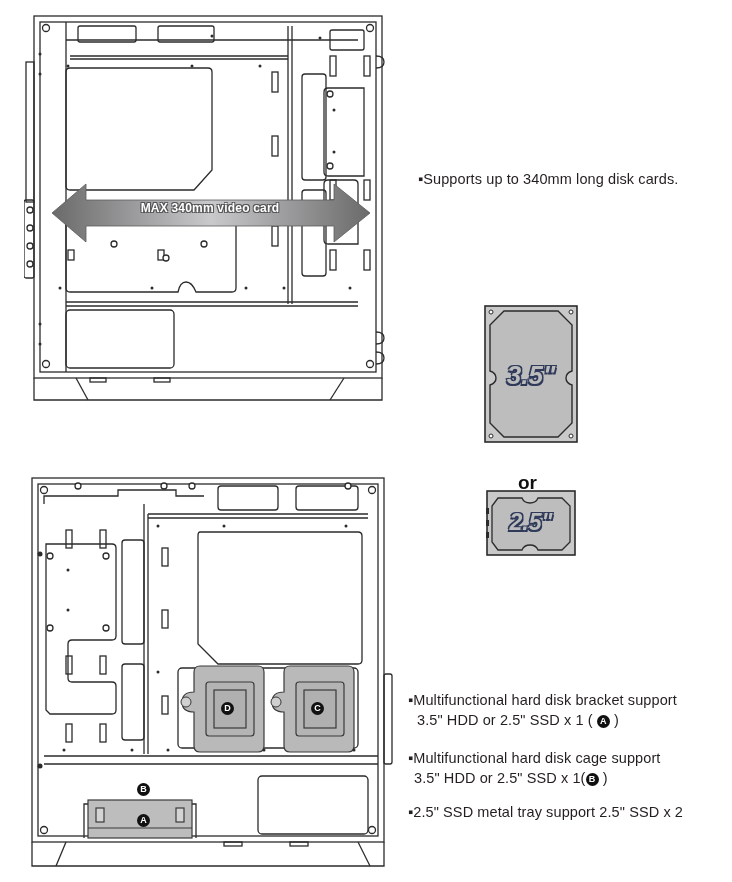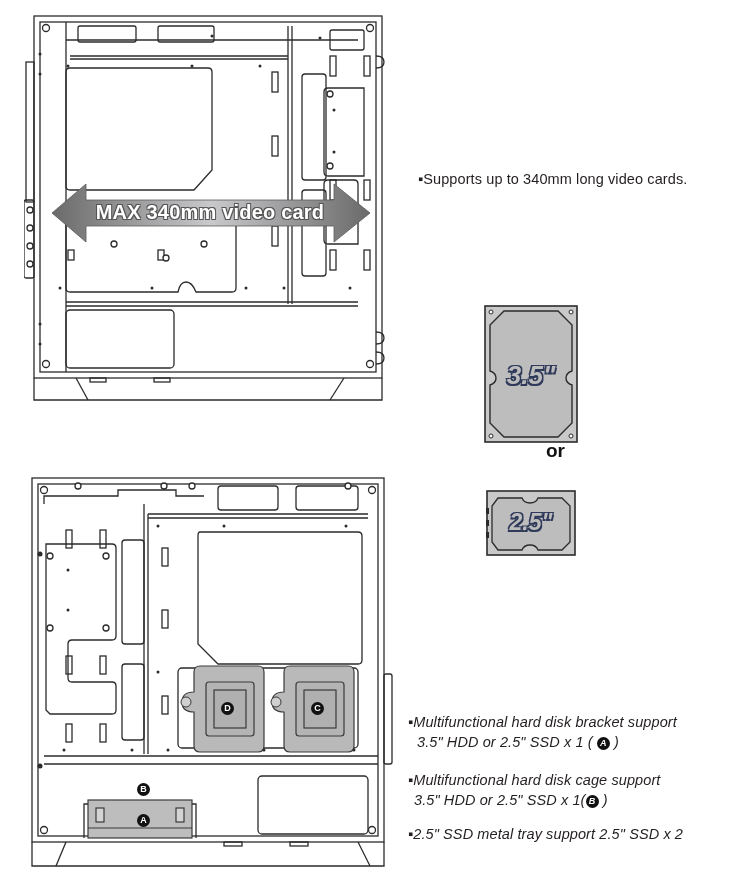--- a/index.html
+++ b/index.html
@@ -113,44 +113,44 @@
         <circle cx="128" cy="276" r="1.5"></circle>
     <circle cx="222" cy="276" r="1.5"></circle>
         <circle cx="260" cy="276" r="1.5"></circle>
         <circle cx="326" cy="276" r="1.5"></circle>
   </g>
 
   <g>
     <path d="M28 201 L62 172 L62 188 L310 188 L310 172 L346 201 L310 230 L310 214 L62 214 L62 230 Z" fill="url(#arrowGrad)" stroke="#5a5a5a" stroke-width="0.8"></path>
   </g>
 </svg>
-<div class="abs" style="left:62px;top:189px;width:248px;text-align:center;font-size:20px;font-weight:bold;color:#fff;
+<div class="abs" style="left:62px;top:189px;width:248px;text-align:center;font-size:12px;font-weight:bold;color:#fff;
             text-shadow:-1px -1px 0 #555,1px -1px 0 #555,-1px 1px 0 #555,1px 1px 0 #555;letter-spacing:0.2px;">MAX 340mm video card</div>
 </div>
 
 <div class="abs spec-text" style="left:418px;top:169px;">
-  <span>▪</span><span>Supports up to 340mm long video cards.</span>
+  <span>▪</span><span>Supports up to 340mm long disk cards.</span>
 </div>
 
 <div class="abs" style="left:484px;top:305px;width:94px;height:138px;">
   <svg width="94" height="138" viewBox="0 0 94 138">
     <rect x="1" y="1" width="92" height="136" fill="#c9c9c9" stroke="#2b2b2b" stroke-width="1.6"></rect>
     <path d="M20 6 L74 6 L88 20 L88 66 Q82 68 82 73 Q82 78 88 80 L88 118 L74 132 L20 132 L6 118 L6 80 Q12 78 12 73 Q12 68 6 66 L6 20 Z" fill="#bdbdbd" stroke="#2b2b2b" stroke-width="1.4"></path>
     <g fill="#fff" stroke="#2b2b2b" stroke-width="1">
         <circle cx="7" cy="7" r="2"></circle>
         <circle cx="87" cy="7" r="2"></circle>
         <circle cx="7" cy="131" r="2"></circle>
         <circle cx="87" cy="131" r="2"></circle>
       </g>
   </svg>
   <div class="abs" style="left:0;top:55px;width:94px;text-align:center;font-size:26px;font-weight:bold;font-style:italic;color:#bcbcbc;
               text-shadow:-1.5px -1.5px 0 #2f3a5a,1.5px -1.5px 0 #2f3a5a,-1.5px 1.5px 0 #2f3a5a,1.5px 1.5px 0 #2f3a5a,0 0 2px #fff;">3.5"</div>
 </div>
 
-<div class="abs or-label" style="left:518px;top:440px;margin-left:28px;">or</div>
+<div class="abs or-label" style="left:518px;top:472px;">or</div>
 
 <div class="abs" style="left:486px;top:490px;width:90px;height:66px;">
   <svg width="90" height="66" viewBox="0 0 90 66">
     <rect x="1" y="1" width="88" height="64" fill="#c9c9c9" stroke="#2b2b2b" stroke-width="1.6"></rect>
     <path d="M12 8 L36 8 Q38 13 44 13 Q50 13 52 8 L76 8 L84 16 L84 52 L76 60 L52 60 Q50 55 44 55 Q38 55 36 60 L12 60 L6 52 L6 16 Z" fill="#bdbdbd" stroke="#2b2b2b" stroke-width="1.3"></path>
     <g fill="#2b2b2b">
         <rect x="0" y="18" width="3" height="6"></rect>
         <rect x="0" y="30" width="3" height="6"></rect>
         <rect x="0" y="42" width="3" height="6"></rect>
       </g>
@@ -262,21 +262,21 @@
         <circle cx="326" cy="276" r="1.5"></circle>
   </g>
 </svg>
 
 <span class="abs badge" style="left:193px;top:228px;">D</span>
 <span class="abs badge" style="left:283px;top:228px;">C</span>
 <span class="abs badge" style="left:109px;top:309px;">B</span>
 <span class="abs badge" style="left:109px;top:340px;">A</span>
 </div>
 
-<div class="abs" style="left:408px;top:712px;width:320px;font-style:italic;">
+<div class="abs" style="left:408px;top:690px;width:320px;">
   <div class="spec-text">
     <div><span>▪</span><span>Multifunctional hard disk bracket support</span></div>
     <div style="padding-left:9px;"><span>3.5" HDD or 2.5" SSD x 1 (</span>&nbsp;<span class="badge">A</span>&nbsp;<span>)</span></div>
   </div>
   <div class="spec-text" style="margin-top:18px;">
     <div><span>▪</span><span>Multifunctional hard disk cage support</span></div>
     <div style="padding-left:6px;"><span>3.5" HDD or 2.5" SSD x 1(</span><span class="badge">B</span>&nbsp;<span>)</span></div>
   </div>
   <div class="spec-text" style="margin-top:14px;">
     <div><span>▪</span><span>2.5" SSD metal tray support 2.5" SSD x 2</span></div>

